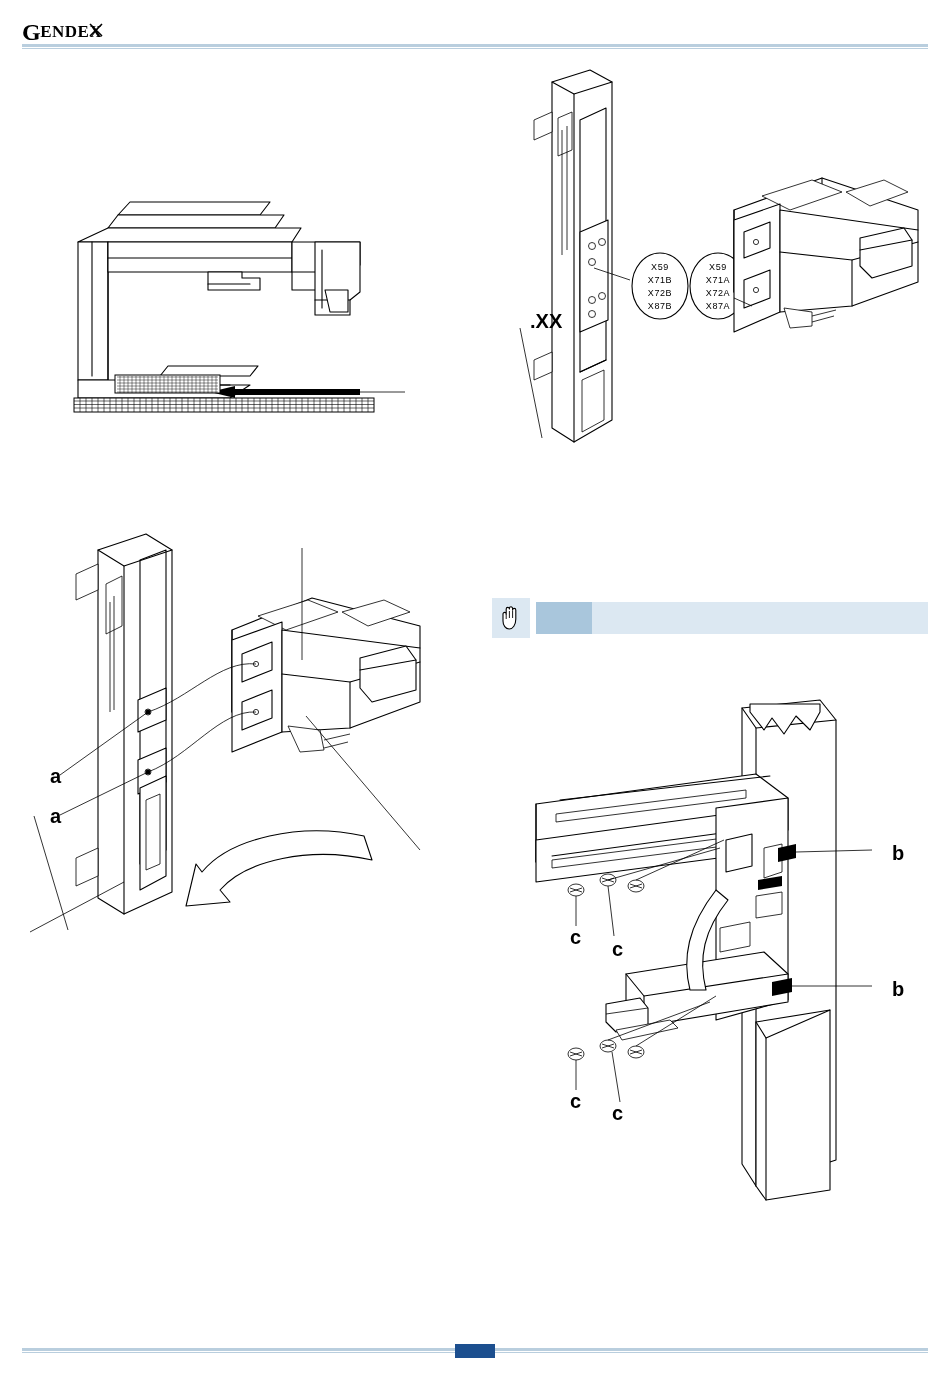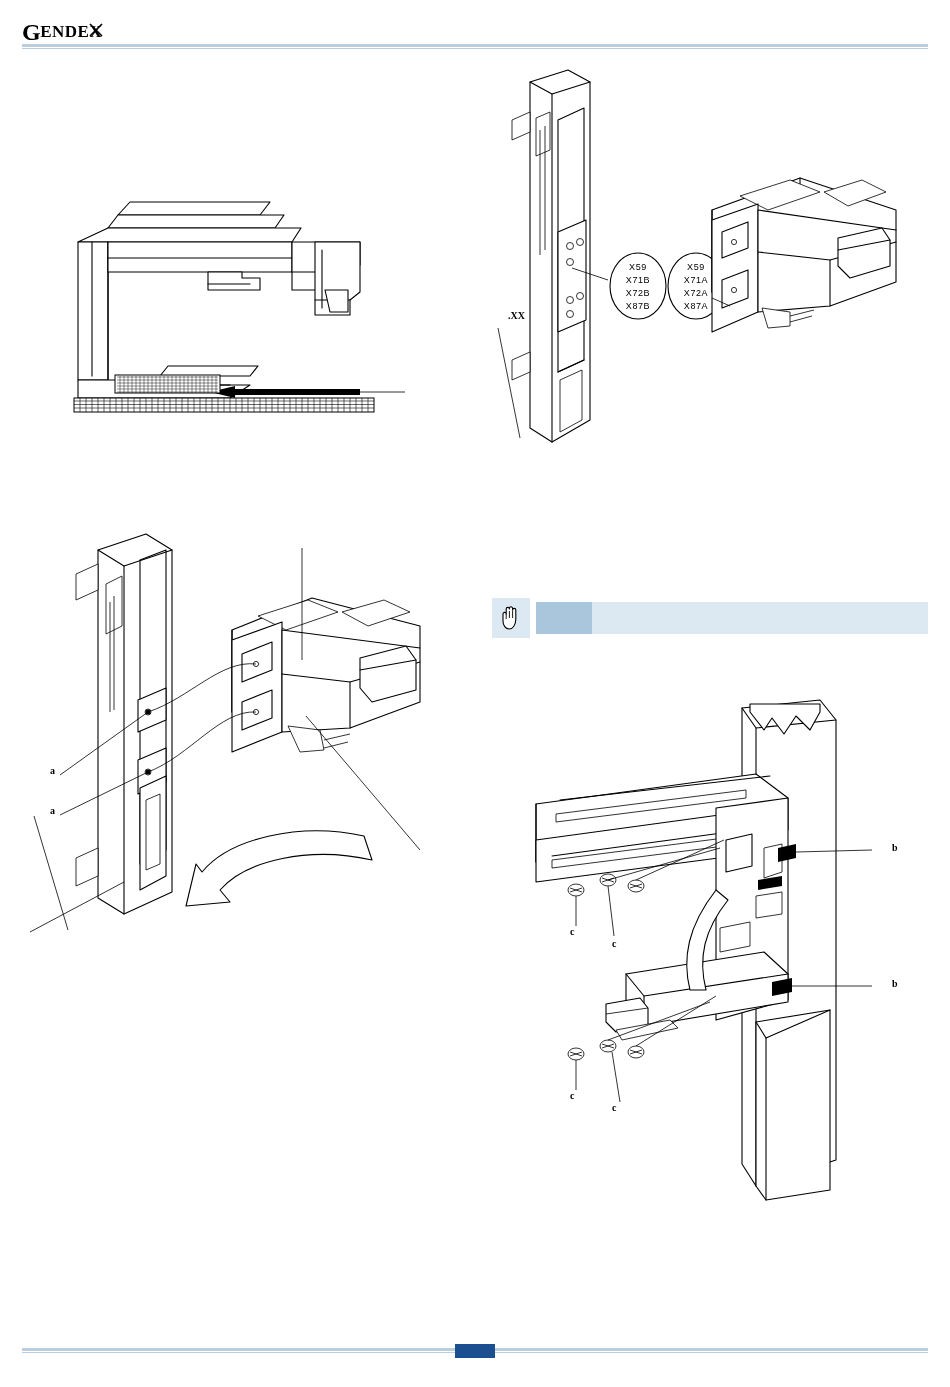--- a/index.html
+++ b/index.html
@@ -21,21 +21,21 @@
 
   
   .fig{position:absolute;}
   svg{display:block;overflow:visible;}
   .ln{fill:none;stroke:#000;stroke-width:1.1;stroke-linejoin:round;stroke-linecap:round;}
   .ln-thin{fill:none;stroke:#000;stroke-width:0.8;}
   .ln-thick{fill:none;stroke:#000;stroke-width:1.6;}
   .fillw{fill:#ffffff;stroke:#000;stroke-width:1.1;stroke-linejoin:round;}
   .fillw-thin{fill:#ffffff;stroke:#000;stroke-width:0.8;stroke-linejoin:round;}
   .solid{fill:#000;}
-  .lbl{font-family:Liberation Serif, serif;font-size:10px;font-weight:bold;}
+  .lbl{font-family:Liberation Sans, sans-serif;font-size:20px;font-weight:bold;}
   .callout-txt{font-family:"Liberation Sans",sans-serif;font-size:9px;letter-spacing:0.6px;}
 
   
   .note{position:absolute;left:492px;top:598px;width:436px;height:40px;}
   .note-icon{position:absolute;left:0;top:0;width:38px;height:40px;background:#dce8f2;display:flex;align-items:center;justify-content:center;}
   .note-bar{position:absolute;left:44px;top:4px;width:392px;height:32px;background:#dce8f2;}
   .note-bar2{position:absolute;left:44px;top:4px;width:56px;height:32px;background:#a9c6dc;}
 </style>
 </head>
 <body>
@@ -176,21 +176,21 @@
           <line x1="278" y1="218" x2="278" y2="232"></line>
         <line x1="284" y1="218" x2="284" y2="232"></line>
           <line x1="290" y1="218" x2="290" y2="232"></line>
         <line x1="296" y1="218" x2="296" y2="232"></line>
           <line x1="302" y1="218" x2="302" y2="232"></line>
         <line x1="308" y1="218" x2="308" y2="232"></line>
       </g>
     </svg>
   </div>
 
-  <div class="fig" style="left:490px;top:60px;width:420px;height:400px;">
+  <div class="fig" style="left:512px;top:60px;width:420px;height:400px;">
     <svg width="420" height="400" viewBox="0 0 420 400">
 
       <path class="fillw" d="M40 22 L78 10 L100 22 L100 360 L62 382 L40 368 Z"></path>
       <path class="ln" d="M62 34 L62 382"></path>
       <path class="ln" d="M40 22 L62 34 L100 22"></path>
 
       <path class="ln" d="M68 60 L94 48 L94 300 L68 312 Z"></path>
       <path class="fillw-thin" d="M46 58 L60 52 L60 90 L46 96 Z"></path>
       <path class="ln-thin" d="M55 66 L55 190"></path>
       <path class="ln-thin" d="M50 70 L50 195"></path>

